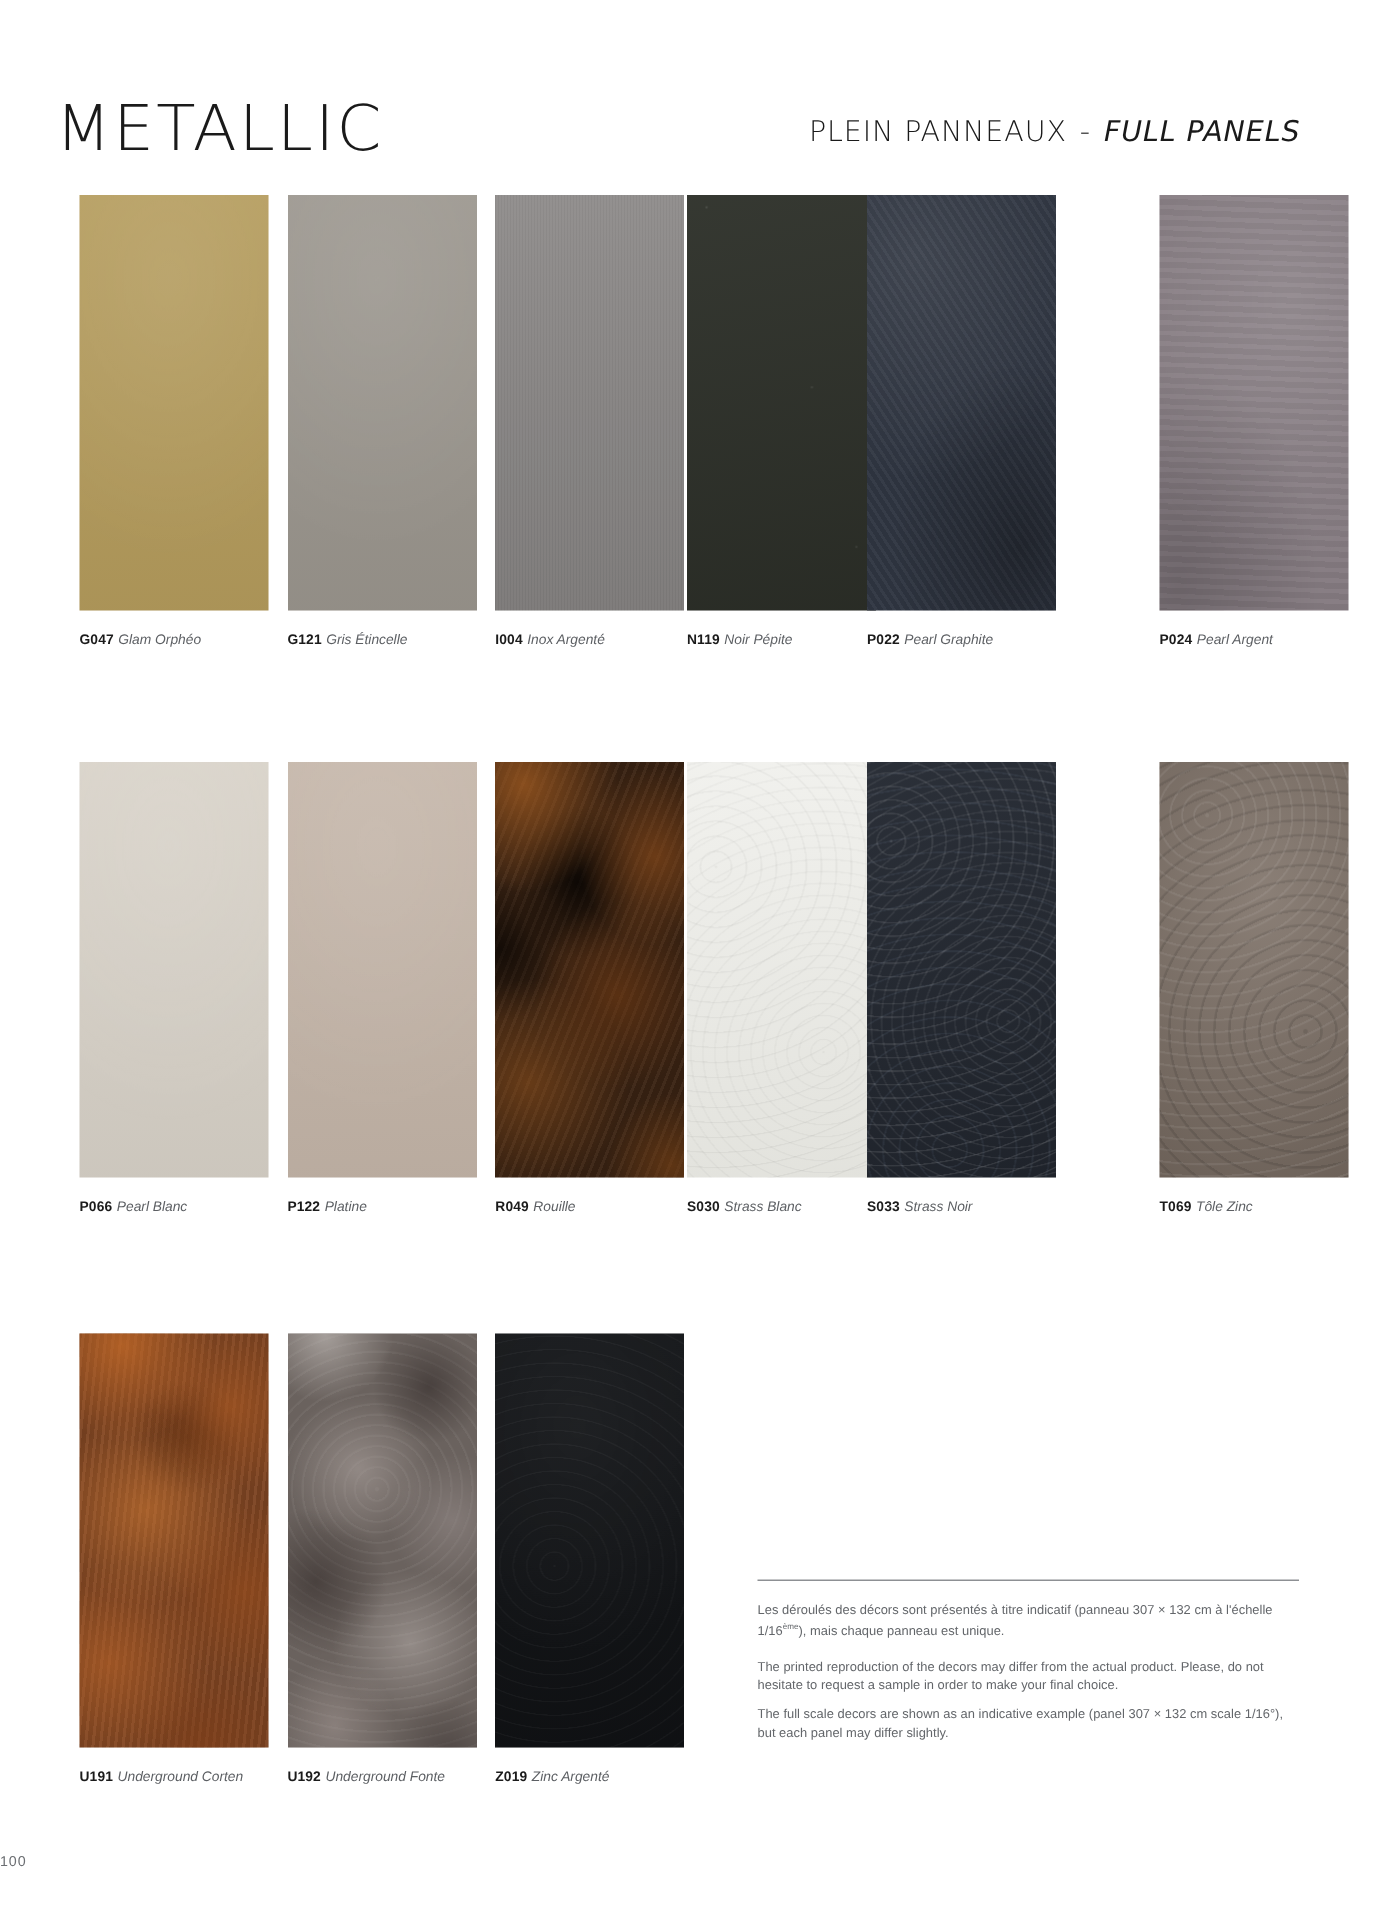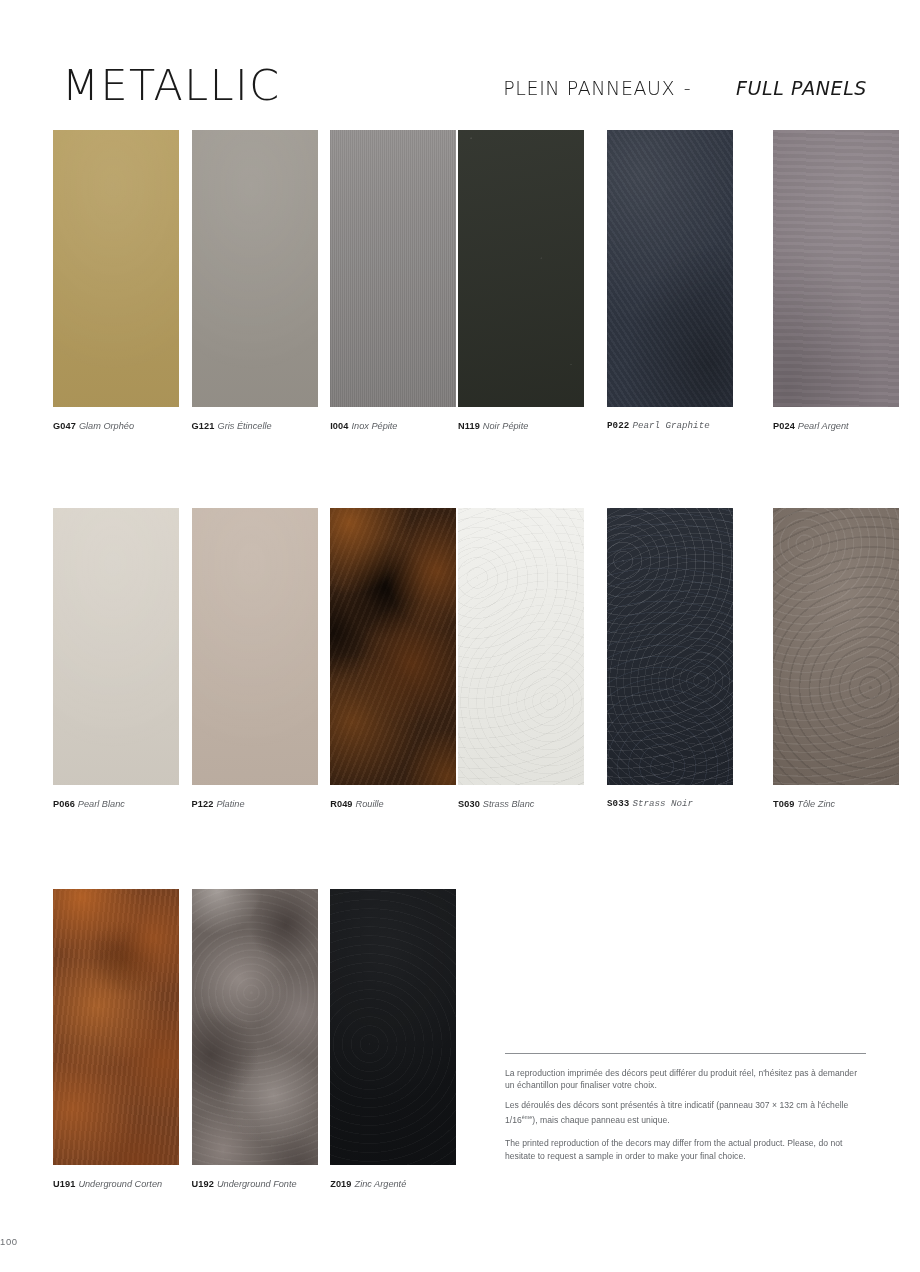--- a/index.html
+++ b/index.html
@@ -16,21 +16,21 @@
   }
 
   .page {
     position: absolute;
     inset: 0;
   }
 
   
   .header {
     position: absolute;
-    left: 62px;
+    left: 37px;
     right: 53px;
     top: 62px;
     height: 52px;
   }
 
   .brand-title {
     position: absolute;
     left: 0;
     top: 0;
     font-family: "DejaVu Sans", sans-serif;
@@ -50,42 +50,42 @@
     font-family: "DejaVu Sans", sans-serif;
     font-size: 19px;
     font-weight: 300;
     letter-spacing: 0.6px;
     line-height: 24px;
     color: #1a1a1a;
     white-space: nowrap;
   }
   .header-right .fr { font-style: normal; margin-top: 48px; }
   .header-right .sep { font-style: normal; padding: 0 2px; }
-  .header-right .en { font-style: italic; margin-left: 36px; }
+  .header-right .en { font-style: italic; }
 
   
   .grid-row {
     position: absolute;
     left: 53px;
     width: 814px;
   }
   .grid-row.r1 { top: 130px; }
   .grid-row.r2 { top: 508px; }
   .grid-row.r3 { top: 889px; }
 
   .cell {
     position: absolute;
     top: 0;
     width: 126px;
   }
   .cell.c0 { left: 0px; }
   .cell.c1 { left: 138.6px; }
   .cell.c2 { left: 277.2px; }
   .cell.c3 { left: 405px; }
-  .cell.c4 { left: 554px; font-family: Liberation Mono, monospace; }
+  .cell.c4 { left: 525px; }
   .cell.c5 { left: 720px; }
 
   .swatch {
     width: 126px;
     height: 277px;
     position: relative;
     overflow: hidden;
     background-color: #cccccc;
   }
   .grid-row.r3 .swatch { height: 276px; }
@@ -175,21 +175,21 @@
       <div class="cell c1">
         <div class="swatch" style="background-color: rgb(155, 150, 142);">
           <div class="tex" style="background-image: radial-gradient(120% 80% at 48% 26%, rgba(255, 255, 255, 0.086), rgba(0, 0, 0, 0) 68%), linear-gradient(178deg, rgba(255, 255, 255, 0.05), rgba(0, 0, 0, 0.067));"></div>
         </div>
         <div class="caption"><span class="code">G121</span><span class="nm">Gris Étincelle</span></div>
       </div>
       <div class="cell c2">
         <div class="swatch" style="background-color: rgb(138, 135, 134);">
           <div class="tex" style="background-image: repeating-linear-gradient(90deg, rgba(255, 255, 255, 0.055) 0px, rgba(255, 255, 255, 0.055) 1px, rgba(0, 0, 0, 0.043) 1px, rgba(0, 0, 0, 0.043) 2px), linear-gradient(178deg, rgba(255, 255, 255, 0.1), rgba(0, 0, 0, 0.1));"></div>
         </div>
-        <div class="caption"><span class="code">I004</span><span class="nm">Inox Pépite</span></div>
+        <div class="caption"><span class="code">I004</span><span class="nm">Inox Argenté</span></div>
       </div>
       <div class="cell c3">
         <div class="swatch" style="background-color: rgb(44, 47, 40);">
           <div class="tex" style="background-image: radial-gradient(circle at 18% 12%, rgba(255, 255, 255, 0.1) 0px, rgba(255, 255, 255, 0.1) 0.6px, transparent 1px), radial-gradient(circle at 63% 47%, rgba(255, 255, 255, 0.08) 0px, rgba(255, 255, 255, 0.08) 0.6px, transparent 1px), radial-gradient(circle at 82% 78%, rgba(255, 255, 255, 0.07) 0px, rgba(255, 255, 255, 0.07) 0.6px, transparent 1px), linear-gradient(170deg, rgba(255, 255, 255, 0.05), rgba(0, 0, 0, 0.1));"></div>
         </div>
         <div class="caption"><span class="code">N119</span><span class="nm">Noir Pépite</span></div>
       </div>
       <div class="cell c4">
         <div class="swatch" style="background-color: rgb(47, 53, 65);">
           <div class="tex" style="background-image: radial-gradient(120% 70% at 30% 22%, rgba(255, 255, 255, 0.086), rgba(0, 0, 0, 0) 62%), radial-gradient(90% 60% at 75% 78%, rgba(0, 0, 0, 0.3), rgba(0, 0, 0, 0) 60%), repeating-linear-gradient(57deg, rgba(255, 255, 255, 0.035) 0px, rgba(255, 255, 255, 0.035) 2px, rgba(0, 0, 0, 0.04) 2px, rgba(0, 0, 0, 0.04) 5px);"></div>
@@ -257,20 +257,20 @@
       <div class="cell c2">
         <div class="swatch" style="background-color: rgb(18, 20, 23);">
           <div class="tex" style="background-image: radial-gradient(110% 65% at 45% 28%, rgba(255, 255, 255, 0.043), rgba(0, 0, 0, 0) 70%), repeating-radial-gradient(circle at 35% 55%, rgba(255, 255, 255, 0.035) 0px, rgba(255, 255, 255, 0.035) 0.6px, transparent 1px, transparent 9px), linear-gradient(172deg, rgba(255, 255, 255, 0.024), rgba(0, 0, 0, 0.22));"></div>
         </div>
         <div class="caption"><span class="code">Z019</span><span class="nm">Zinc Argenté</span></div>
       </div>
     </div>
 
   <div class="notes">
     <div class="notes-rule"></div>
-    <div class="note-p">La reproduction imprimée des décors peut différer du produit réel, n'hésitez pas à demander un échantillon pour finaliser votre choix.</div>
     <div class="note-p" id="fr2">Les déroulés des décors sont présentés à titre indicatif (panneau 307 × 132 cm à l'échelle 1/16<sup>ème</sup>), mais chaque panneau est unique.</div>
     <div class="note-p en gapped">The printed reproduction of the decors may differ from the actual product. Please, do not hesitate to request a sample in order to make your final choice.</div>
+    <div class="note-p en">The full scale decors are shown as an indicative example (panel 307 × 132 cm scale 1/16°), but each panel may differ slightly.</div>
   </div>
 
   <div class="folio">100</div>
 
 </div>
 
 </body></html>

